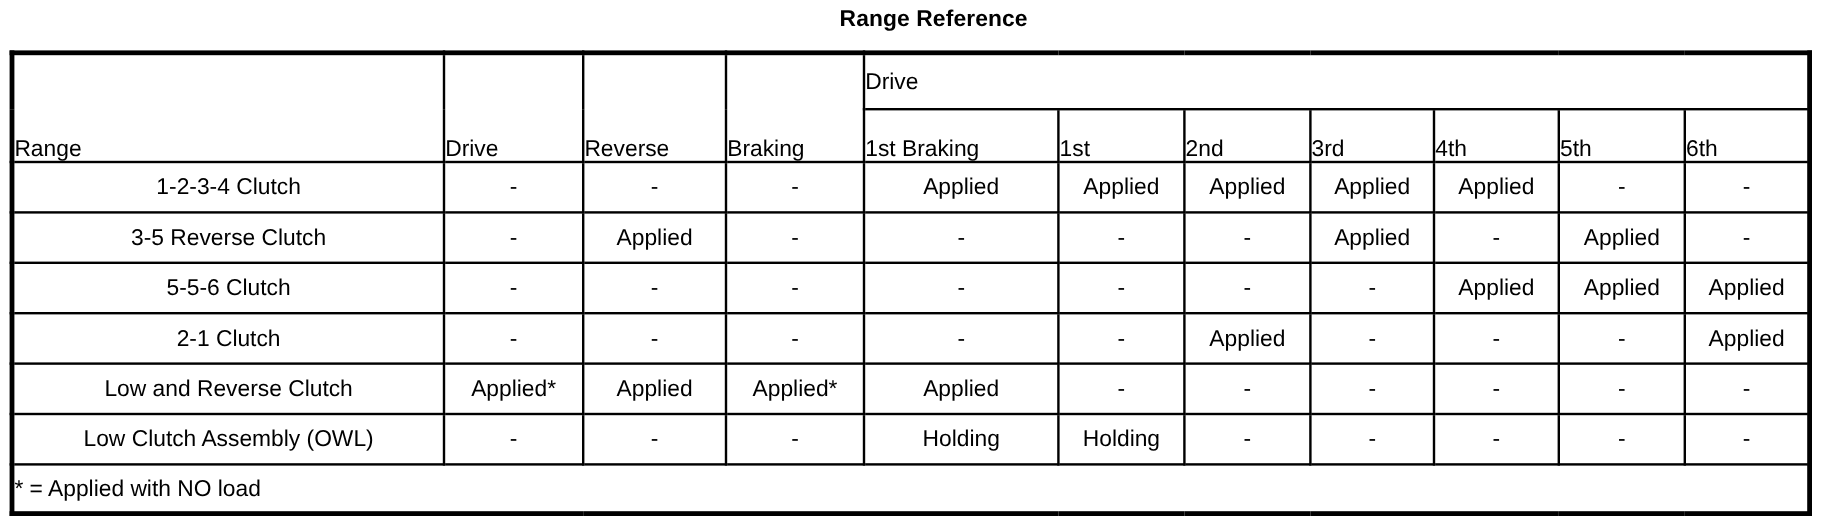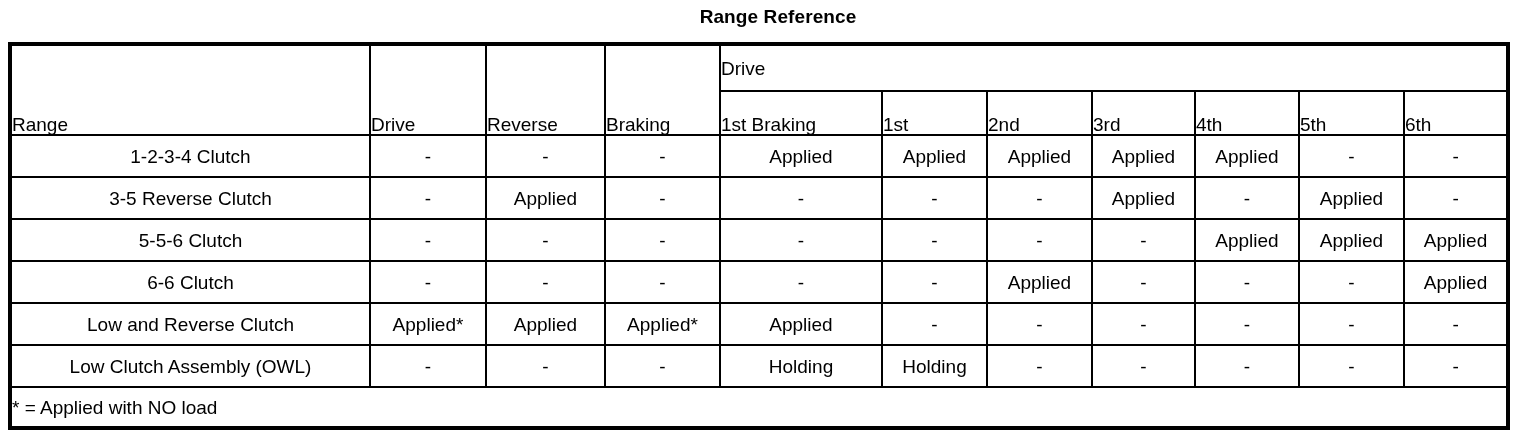--- a/index.html
+++ b/index.html
@@ -180,21 +180,21 @@
         <td class="cell">-</td>
         <td class="cell">-</td>
         <td class="cell">-</td>
         <td class="cell">-</td>
         <td class="cell">-</td>
         <td class="cell">Applied</td>
         <td class="cell">Applied</td>
         <td class="cell">Applied</td>
       </tr>
       <tr>
-        <td class="row-label">6-6 Clutch</td>
+        <td class="row-label">2-1 Clutch</td>
         <td class="cell">-</td>
         <td class="cell">-</td>
         <td class="cell">-</td>
         <td class="cell">-</td>
         <td class="cell">-</td>
         <td class="cell">Applied</td>
         <td class="cell">-</td>
         <td class="cell">-</td>
         <td class="cell">-</td>
         <td class="cell">Applied</td>

